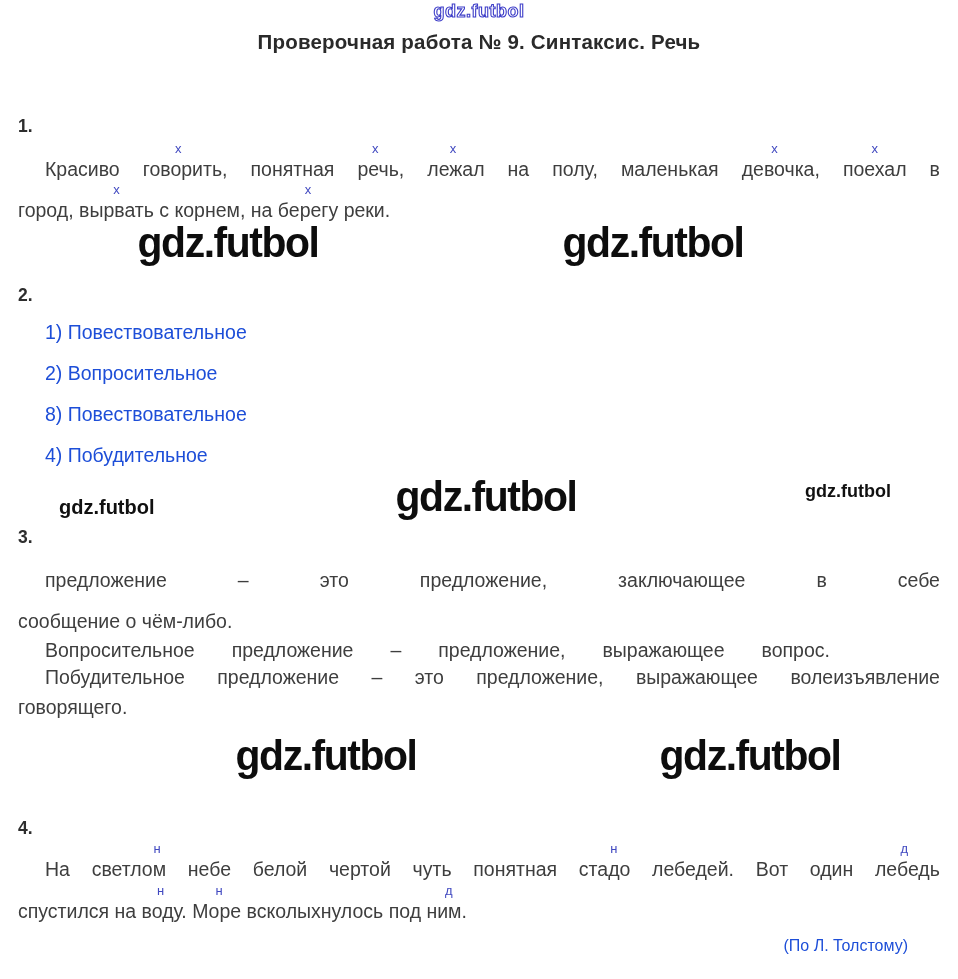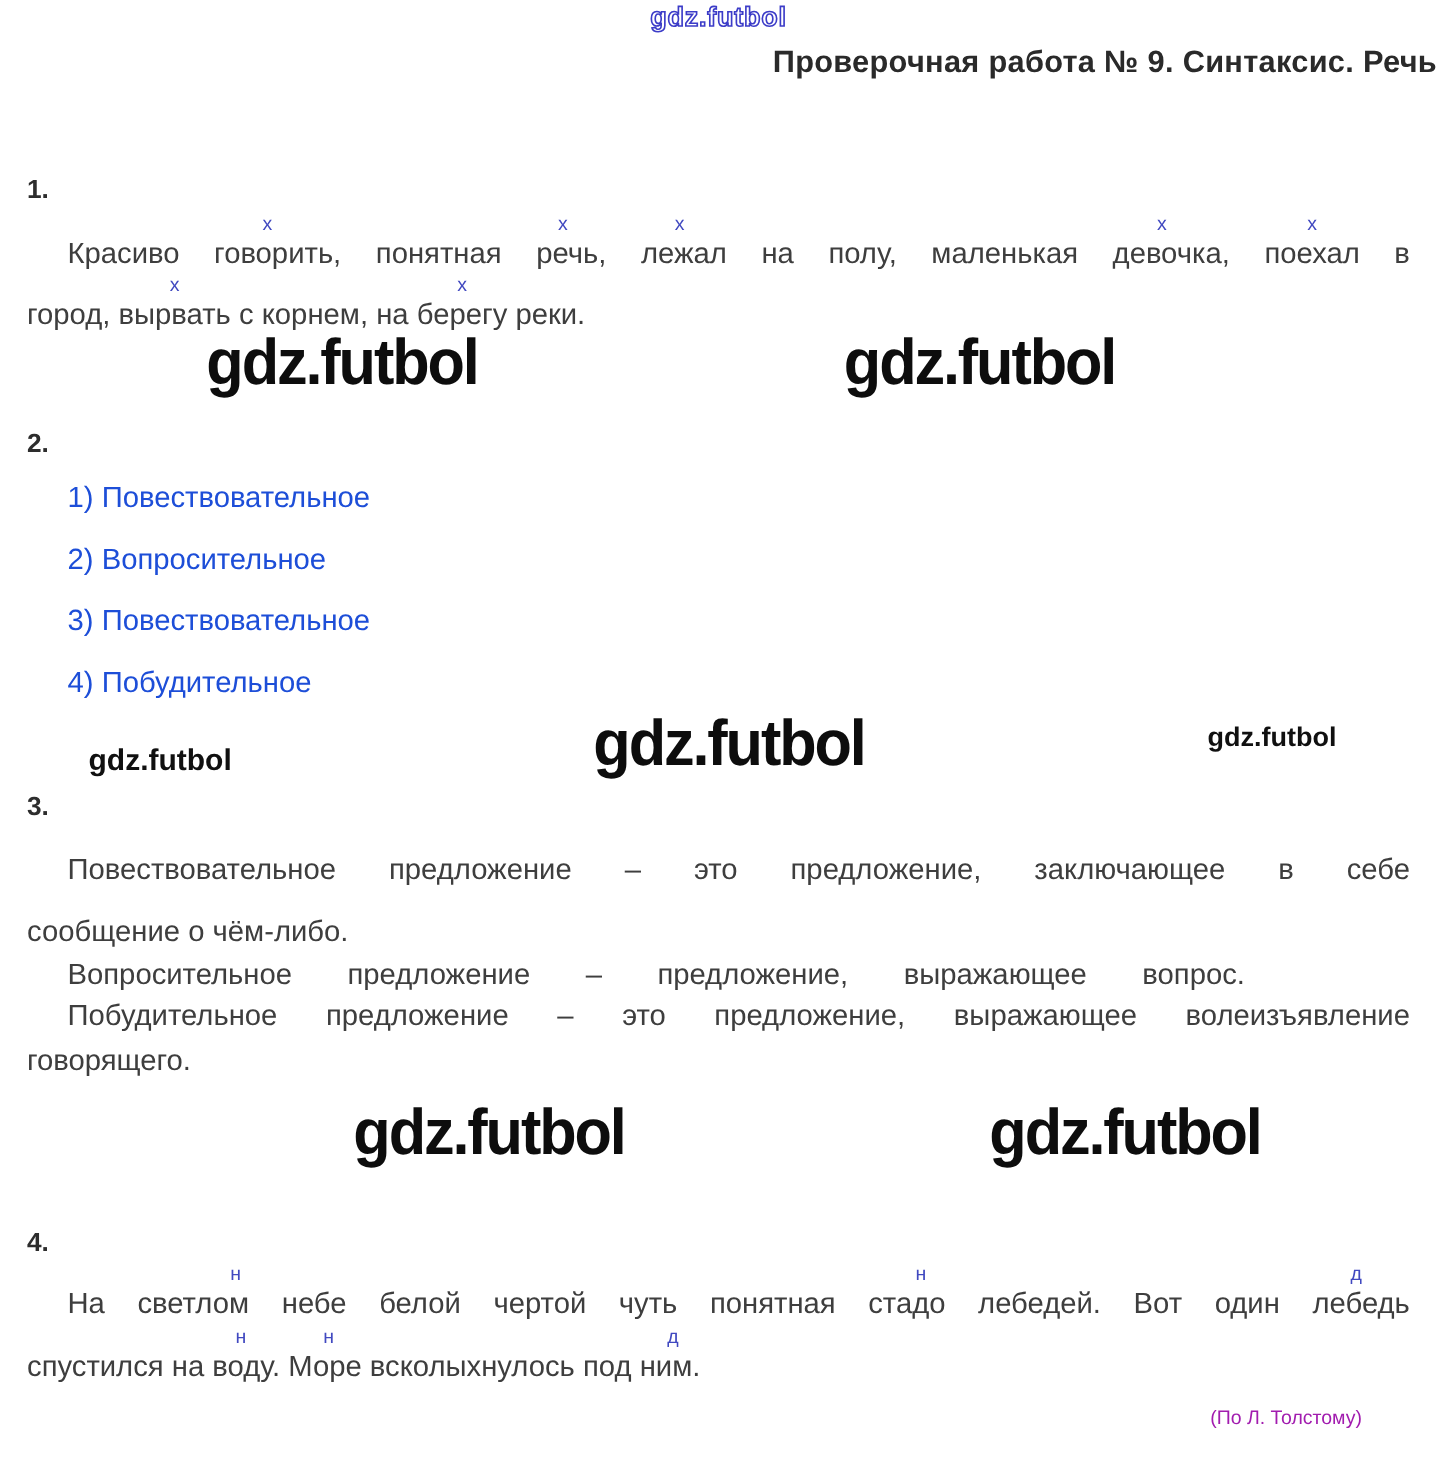--- a/index.html
+++ b/index.html
@@ -7,21 +7,21 @@
     width:958px;height:979px;background:#ffffff;position:relative;overflow:hidden;
     font-family:"Liberation Sans","DejaVu Sans",sans-serif;
   }
   
   .wm-outline{
     position:absolute;top:1px;left:50%;transform:translateX(-50%);
     font-size:18px;font-weight:bold;letter-spacing:.5px;
     color:#ffffff;-webkit-text-stroke:1.1px #3c3cc8;
   }
   .heading{
-    position:absolute;top:30px;left:0;width:958px;text-align:right;
+    position:absolute;top:30px;left:0;width:958px;text-align:center;
     font-size:20.5px;font-weight:bold;color:#2a2a2a;letter-spacing:.2px;
   }
   .secnum{
     position:absolute;left:18px;font-size:17.5px;font-weight:bold;color:#2d2d2d;
   }
   #num1{top:116px}#num2{top:285px}#num3{top:527px}#num4{top:818px}
   .line{
     position:absolute;left:18px;width:922px;box-sizing:border-box;
     font-size:19.5px;line-height:24px;color:#3e3e3e;white-space:nowrap;
   }
@@ -49,21 +49,21 @@
   #wm-r1-right{top:220px;left:653px}
   #wm-r2-center{top:474px;left:486px}
   #wm-r3-left{top:733px;left:326px}
   #wm-r3-right{top:733px;left:750px}
   .wm-small{
     position:absolute;color:#101010;white-space:nowrap;
   }
   #wm-r2-small-left{top:496px;left:59px;font-size:20px;font-weight:600;}
   #wm-r2-small-right{top:481px;left:805px;font-size:18px;font-weight:700;}
   .attribution{
-    position:absolute;top:937px;right:50px;font-size:13px;color:#a21caf;
+    position:absolute;top:937px;right:50px;font-size:16px;color:#1d4ed8;
   }
 </style>
 </head>
 <body>
 
 <div class="wm-outline">gdz.futbol</div>
 <div class="wm-big" id="wm-r1-left">gdz.futbol</div>
 <div class="wm-big" id="wm-r1-right">gdz.futbol</div>
 <div class="wm-small" id="wm-r2-small-left">gdz.futbol</div>
 <div class="wm-big" id="wm-r2-center">gdz.futbol</div>
@@ -85,26 +85,25 @@
     <span class="w">маленькая</span>
     <span class="w">девочка,<span class="mark" style="left: 42%;">х</span></span>
     <span class="w">поехал<span class="mark" style="left: 50%;">х</span></span>
     <span class="w">в</span>
   </div>
 <div class="line" id="s1l2"><span class="w">город,</span> <span class="w">вырвать<span class="mark" style="left: 50%;">х</span></span> <span class="w">с</span> <span class="w">корнем,</span> <span class="w">на</span> <span class="w">берегу<span class="mark" style="left: 50%;">х</span></span> <span class="w">реки.</span></div>
 
 <div class="secnum" id="num2">2.</div>
 <div class="item" id="item1">1) Повествовательное</div>
 <div class="item" id="item2">2) Вопросительное</div>
-<div class="item" id="item3">3) Повествовательное</div>
+<div class="item" id="item3">8) Повествовательное</div>
 <div class="item" id="item4">4) Побудительное</div>
 
 <div class="secnum" id="num3">3.</div>
 <div class="line justify indent" id="p1l1">
-    <span class="w">Повествовательное</span>
     <span class="w">предложение</span>
     <span class="w">–</span>
     <span class="w">это</span>
     <span class="w">предложение,</span>
     <span class="w">заключающее</span>
     <span class="w">в</span>
     <span class="w">себе</span>
   </div>
 <div class="line" id="p1l2"><span class="w">сообщение</span> <span class="w">о</span> <span class="w">чём-либо.</span></div>
 <div class="line justify indent" id="p2">

